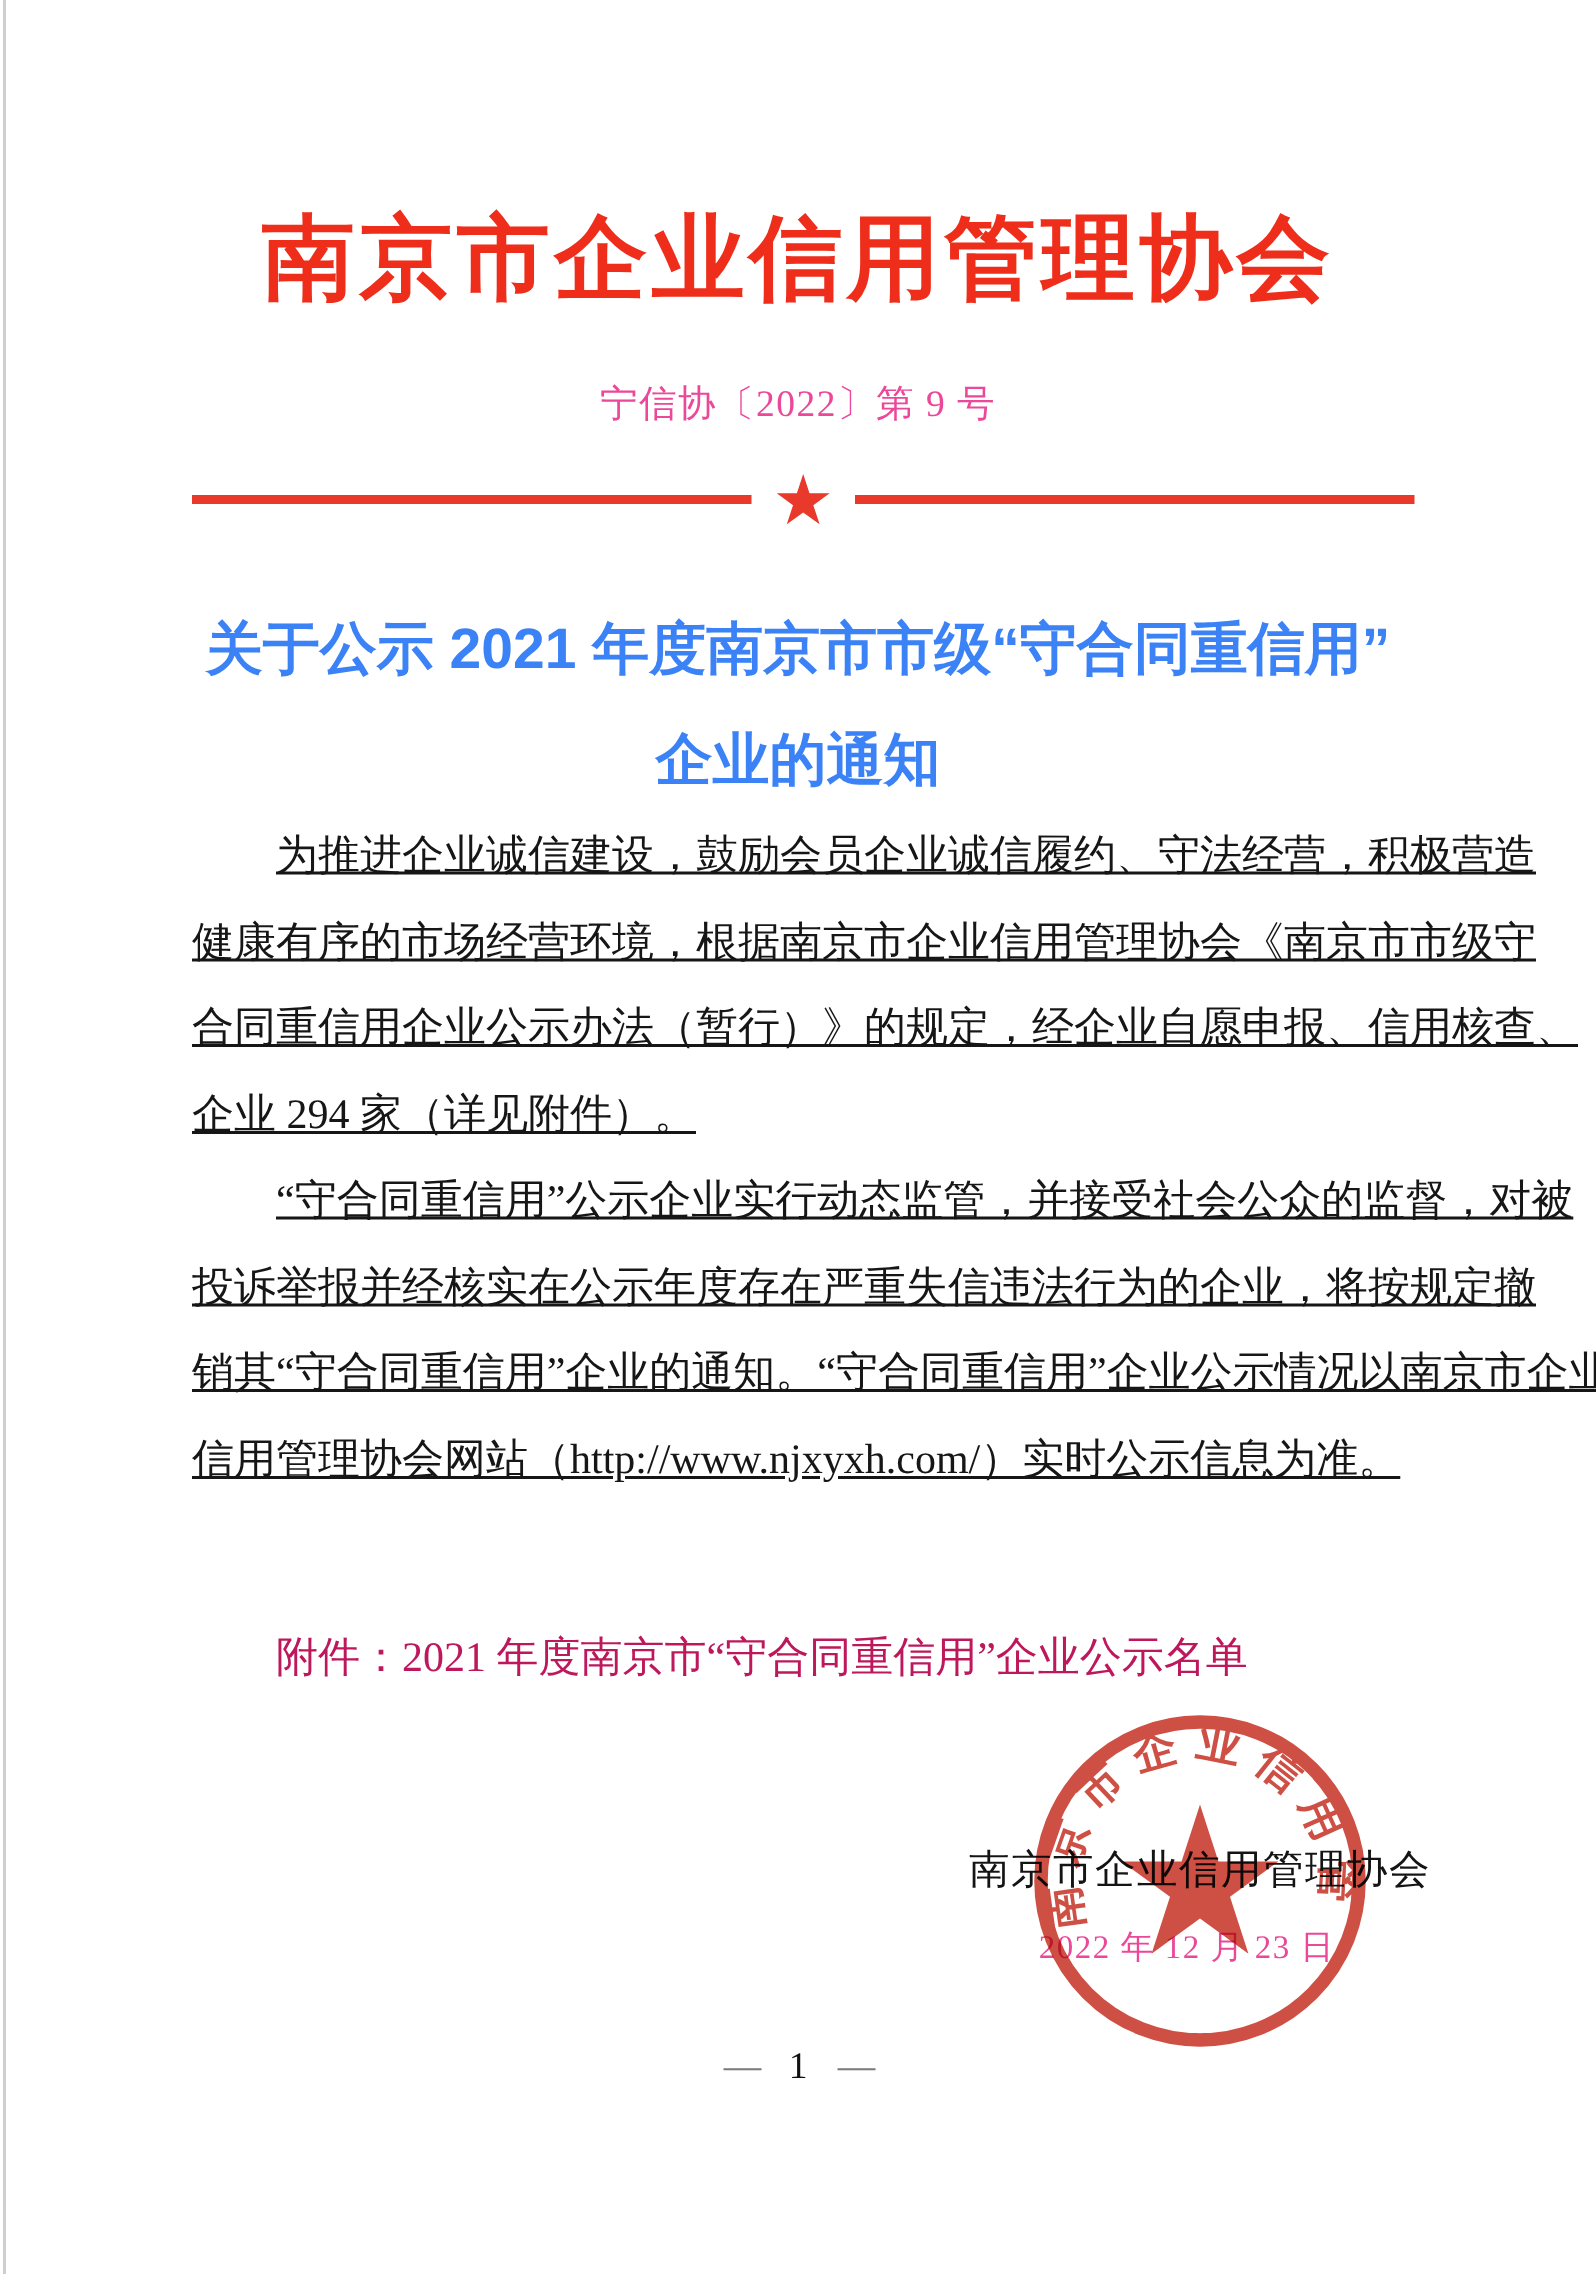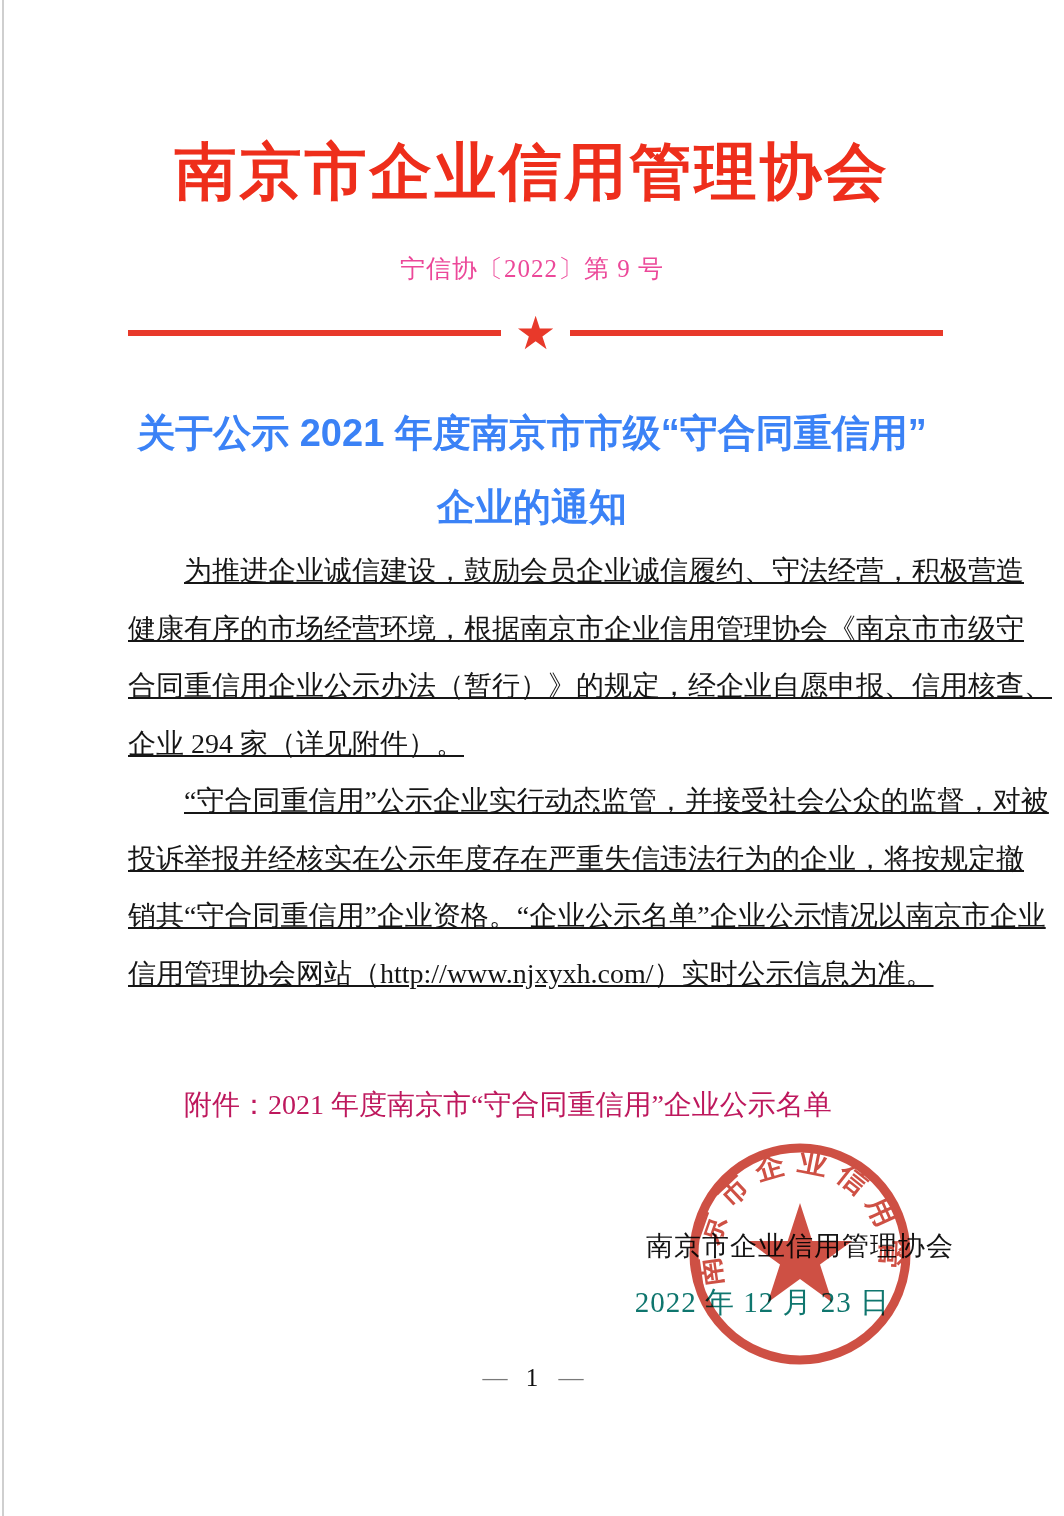--- a/index.html
+++ b/index.html
@@ -83,23 +83,23 @@
   .signature{
     position:absolute;right:122px;top:1228px;
     font-family:"Liberation Sans","DejaVu Sans",sans-serif;
     font-size:27px;
     letter-spacing:1px;
     color:#141414;
     white-space:nowrap;
   }
   .sign-date{
     position:absolute;right:186px;top:1283px;
-    font-size:29px;
+    font-size:22px;
     letter-spacing:1px;
-    color:#0f766e;
+    color:#ec4899;
     white-space:nowrap;
   }
   .seal{
     position:absolute;left:684px;top:1138px;width:232px;height:232px;
     mix-blend-mode:multiply;
     opacity:0.88;
     filter:blur(0.3px);
   }
   .page-footer{
     position:absolute;left:0;top:1364px;width:1064px;
@@ -132,21 +132,21 @@
     <div>企业的通知</div>
   </div>
 
   <div class="body-block">
     <div class="line indent">为推进企业诚信建设，鼓励会员企业诚信履约、守法经营，积极营造</div>
     <div class="line">健康有序的市场经营环境，根据南京市企业信用管理协会《南京市市级守</div>
     <div class="line">合同重信用企业公示办法（暂行）》的规定，经企业自愿申报、信用核查、</div>
     <div class="line para-end">企业 294 家（详见附件）。</div>
     <div class="line indent">“守合同重信用”公示企业实行动态监管，并接受社会公众的监督，对被</div>
     <div class="line">投诉举报并经核实在公示年度存在严重失信违法行为的企业，将按规定撤</div>
-    <div class="line">销其“守合同重信用”企业资格。“企业公示名单”企业公示情况以南京市企业</div>
+    <div class="line">销其“守合同重信用”企业的通知。“守合同重信用”企业公示情况以南京市企业</div>
     <div class="line para-end">信用管理协会网站（http://www.njxyxh.com/）实时公示信息为准。</div>
   </div>
 
   <div class="attachment">附件：2021 年度南京市“守合同重信用”企业公示名单</div>
 
   <div class="signature">南京市企业信用管理协会</div>
 
   <div class="sign-date">2022 年 12 月 23 日</div>
 
   <svg class="seal" viewBox="0 0 232 232" xmlns="http://www.w3.org/2000/svg">

